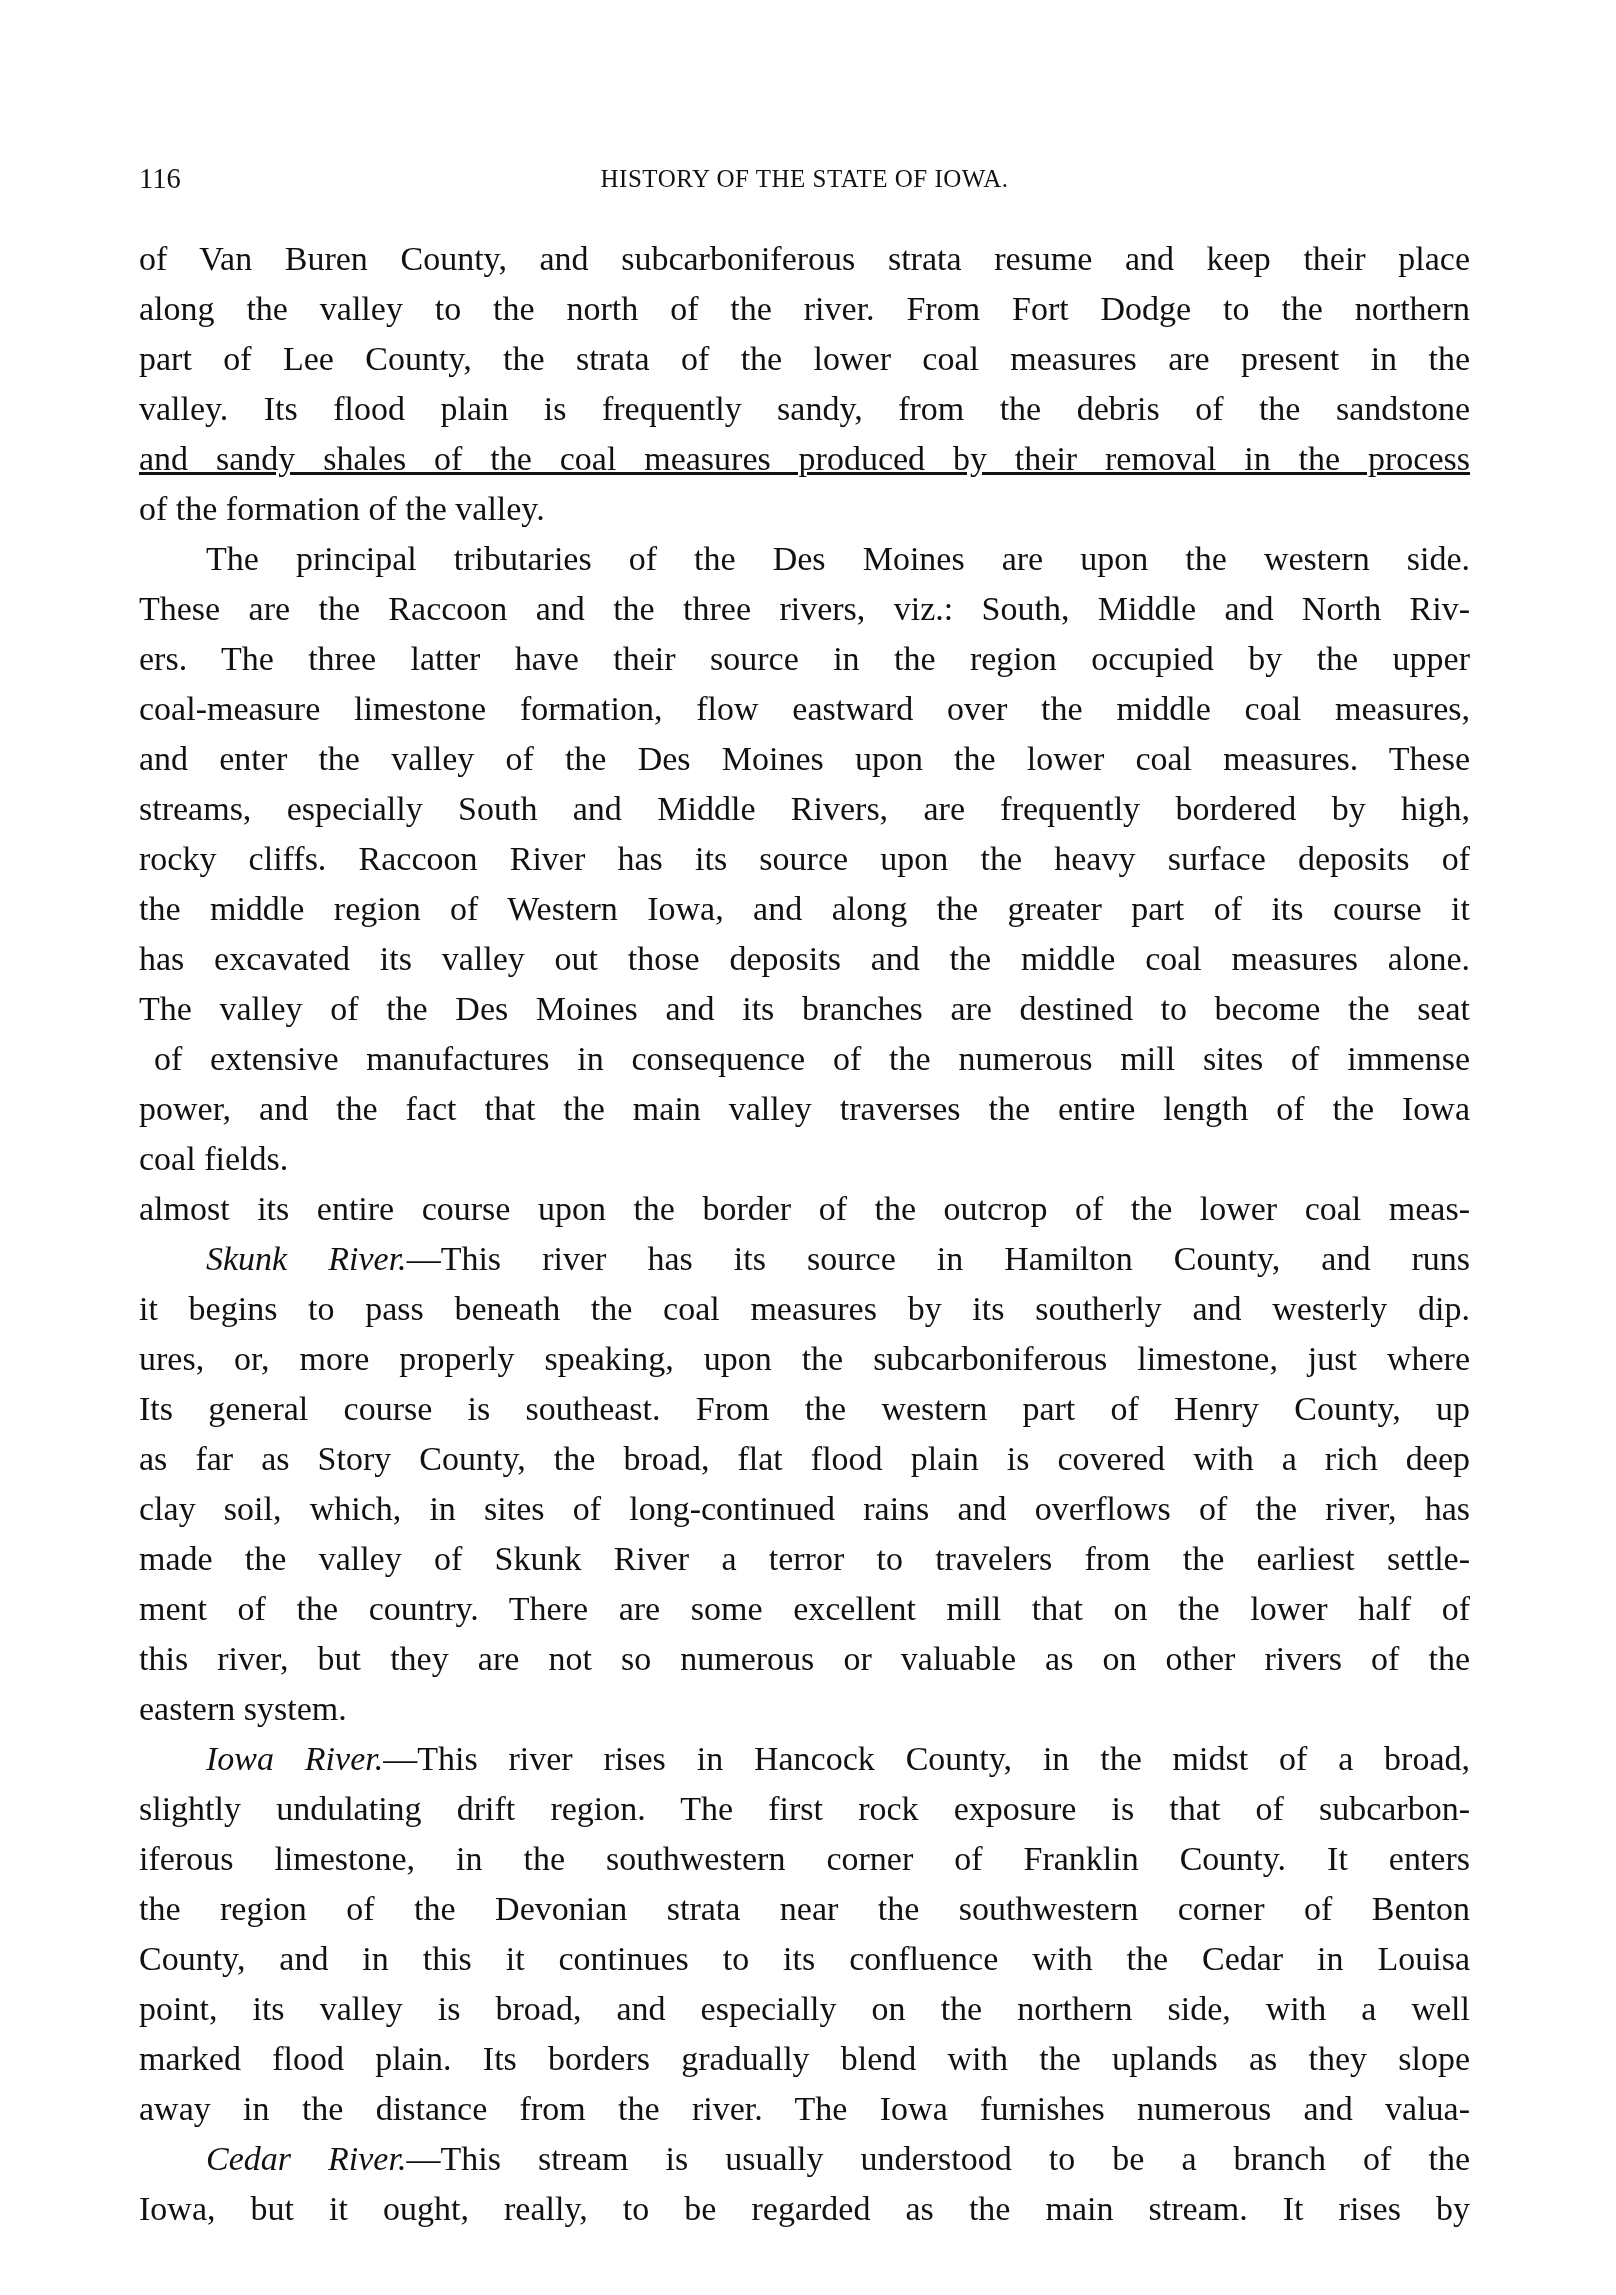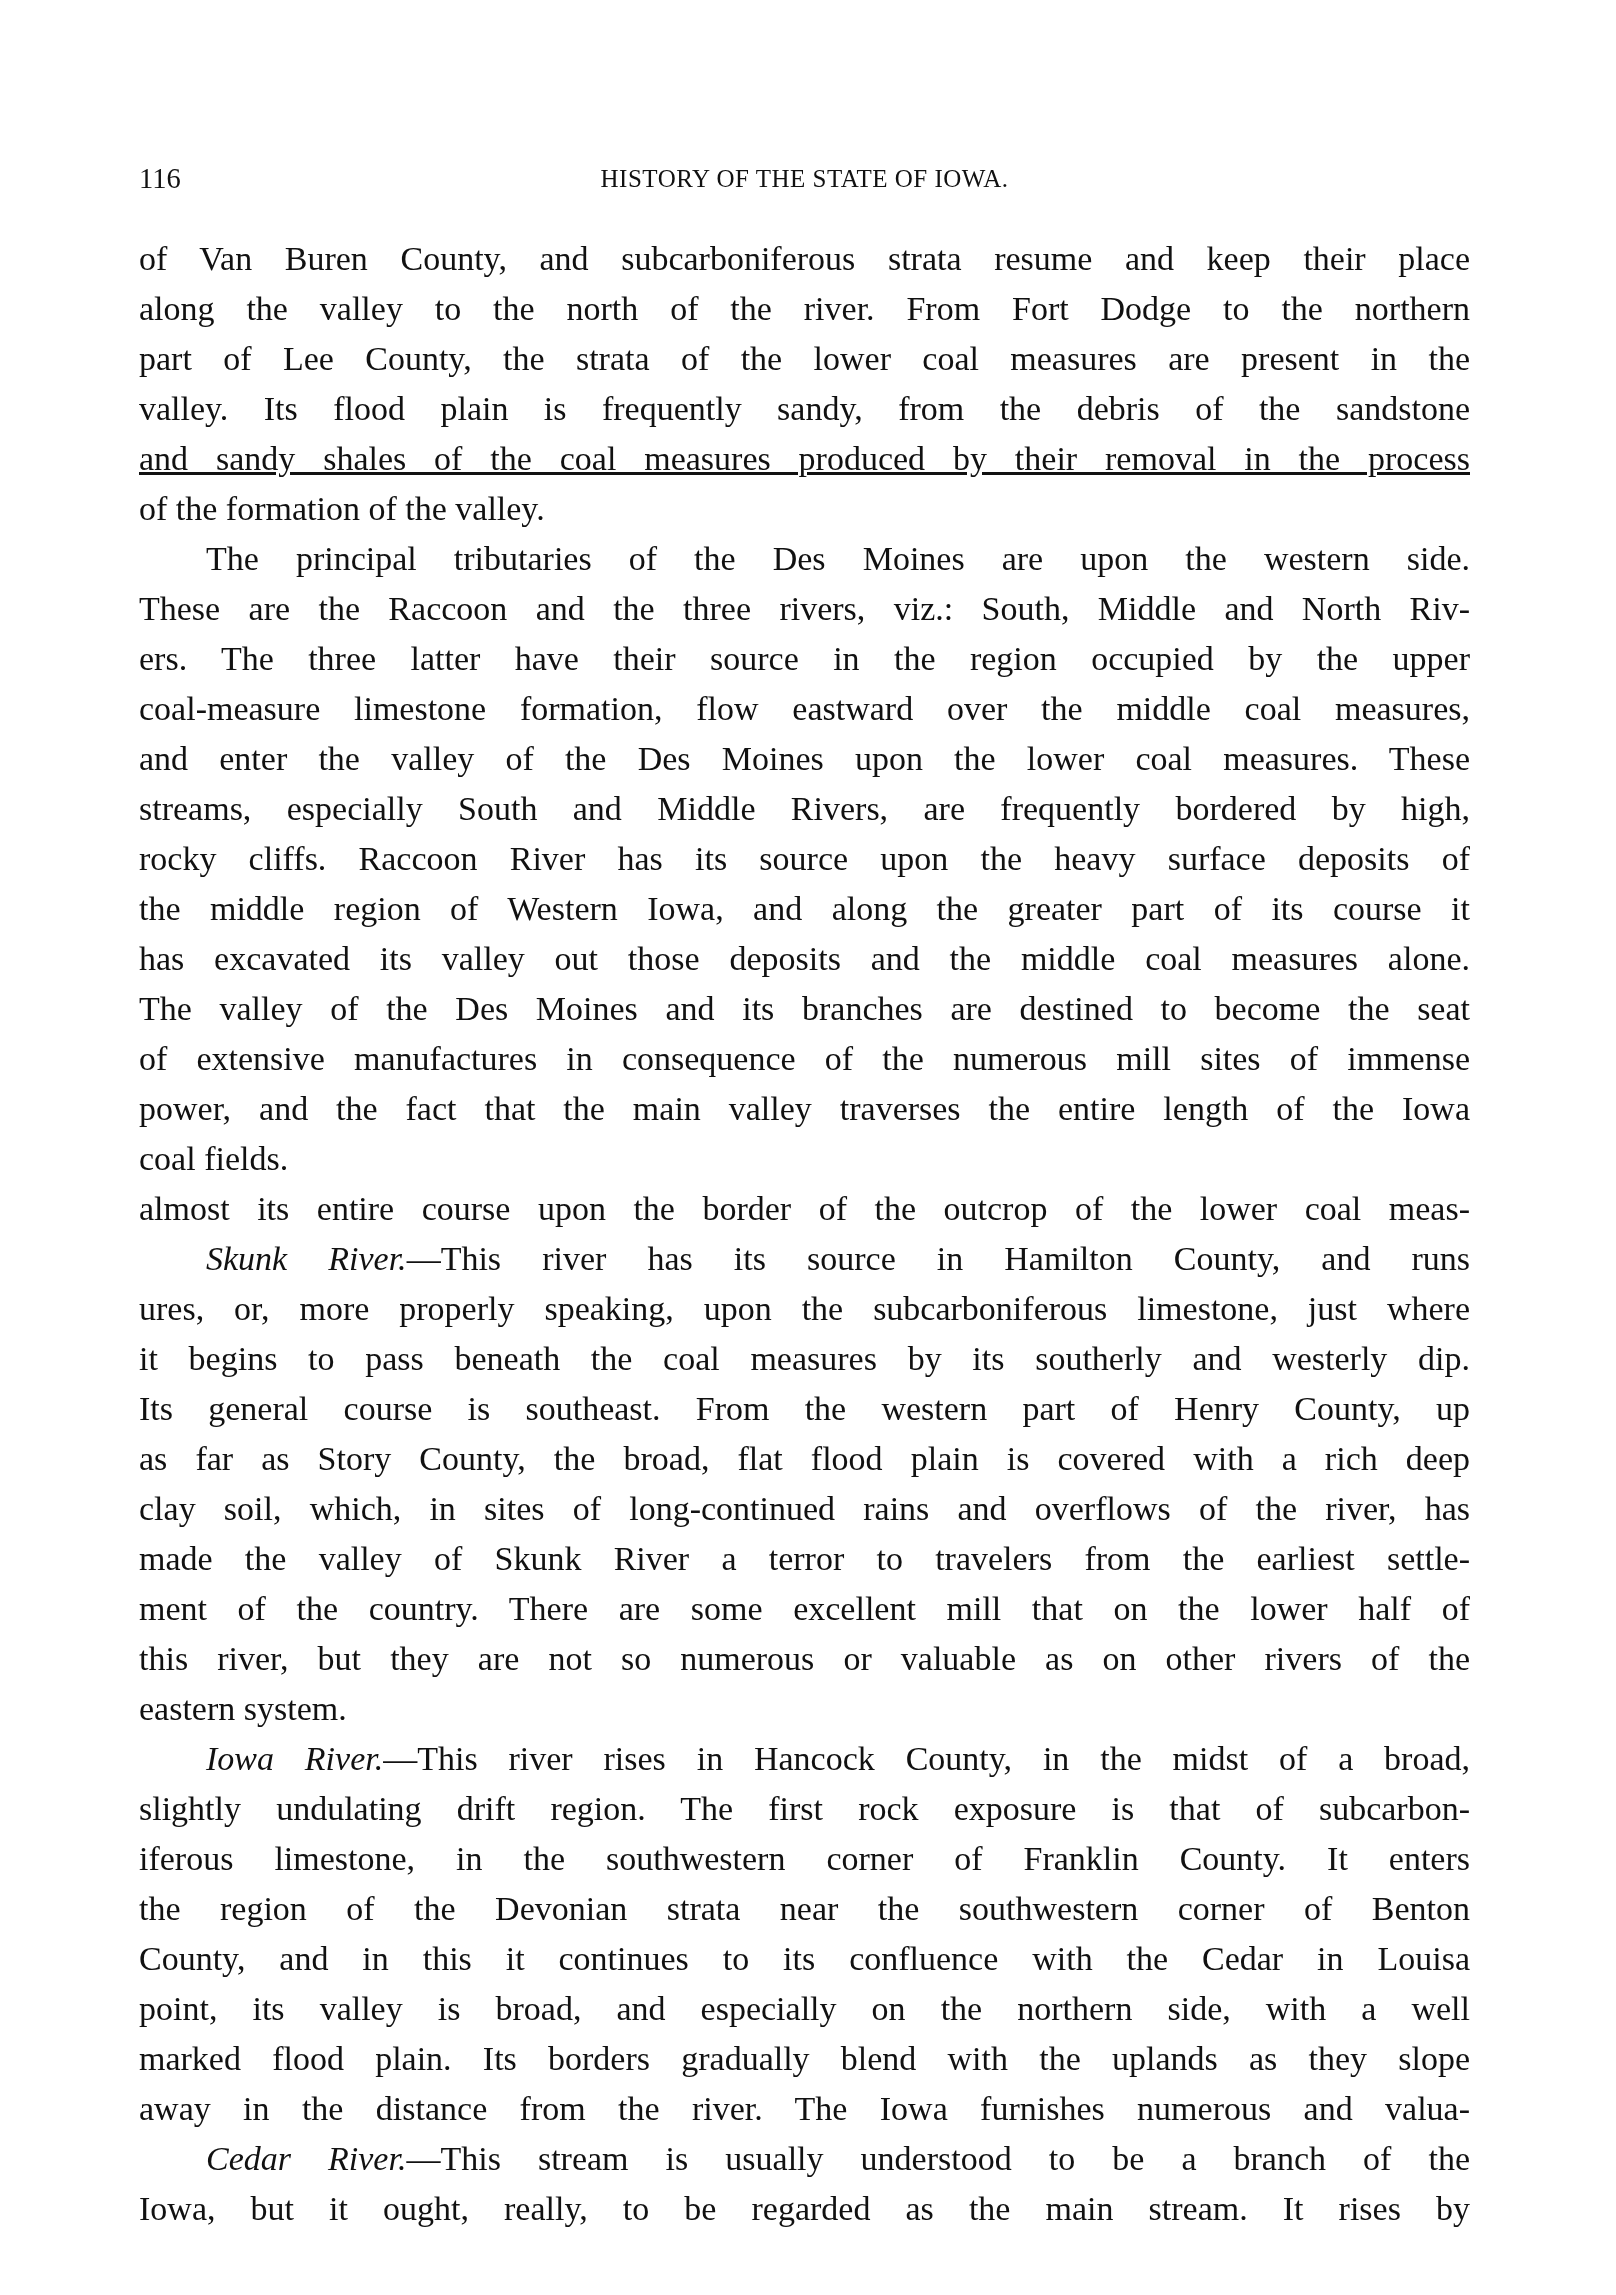--- a/index.html
+++ b/index.html
@@ -94,30 +94,30 @@
       <span class="line indent" style="white-space: normal; overflow: hidden;">The principal tributaries of the Des Moines are upon the western side.</span>
       <span class="line" style="white-space: normal; overflow: hidden;">These are the Raccoon and the three rivers, viz.: South, Middle and North Riv-</span>
       <span class="line" style="white-space: normal; overflow: hidden;">ers.  The three latter have their source in the region occupied by the upper</span>
       <span class="line" style="white-space: normal; overflow: hidden;">coal-measure limestone formation, flow eastward over the middle coal measures,</span>
       <span class="line" style="white-space: normal; overflow: hidden;">and enter the valley of the Des Moines upon the lower coal measures.  These</span>
       <span class="line" style="white-space: normal; overflow: hidden;">streams, especially South and Middle Rivers, are frequently bordered by high,</span>
       <span class="line" style="white-space: normal; overflow: hidden;">rocky cliffs.  Raccoon River has its source upon the heavy surface deposits of</span>
       <span class="line" style="white-space: normal; overflow: hidden;">the middle region of Western Iowa, and along the greater part of its course it</span>
       <span class="line" style="white-space: normal; overflow: hidden;">has excavated its valley out those deposits and the middle coal measures alone.</span>
       <span class="line" style="white-space: normal; overflow: hidden;">The valley of the Des Moines and its branches are destined to become the seat</span>
-      <span class="line" style="white-space: normal; overflow: hidden;">of extensive manufactures in consequence of the numerous mill sites of immense</span>
+      <span class="line" style="white-space: normal; overflow: hidden; margin-left: 15px;">of extensive manufactures in consequence of the numerous mill sites of immense</span>
       <span class="line" style="white-space: normal; overflow: hidden;">power, and the fact that the main valley traverses the entire length of the Iowa</span>
       <span class="line last" style="white-space: normal; overflow: hidden;">coal fields.</span>
     </div>
 
     <div>
       <span class="line" style="white-space: normal; overflow: hidden;">almost its entire course upon the border of the outcrop of the lower coal meas-</span>
       <span class="line indent" style="white-space: normal; overflow: hidden;"><span class="it">Skunk River.</span><span>—This river has its source in Hamilton County, and runs</span></span>
+      <span class="line" style="white-space: normal; overflow: hidden;">it begins to pass beneath the coal measures by its southerly and westerly dip.</span>
       <span class="line" style="white-space: normal; overflow: hidden;">ures, or, more properly speaking, upon the subcarboniferous limestone, just where</span>
-      <span class="line" style="white-space: normal; overflow: hidden;">it begins to pass beneath the coal measures by its southerly and westerly dip.</span>
       <span class="line" style="white-space: normal; overflow: hidden;">Its general course is southeast.  From the western part of Henry County, up</span>
       <span class="line" style="white-space: normal; overflow: hidden;">as far as Story County, the broad, flat flood plain is covered with a rich deep</span>
       <span class="line" style="white-space: normal; overflow: hidden;">clay soil, which, in sites of long-continued rains and overflows of the river, has</span>
       <span class="line" style="white-space: normal; overflow: hidden;">made the valley of Skunk River a terror to travelers from the earliest settle-</span>
       <span class="line" style="white-space: normal; overflow: hidden;">ment of the country.  There are some excellent mill that on the lower half of</span>
       <span class="line" style="white-space: normal; overflow: hidden;">this river, but they are not so numerous or valuable as on other rivers of the</span>
       <span class="line last" style="white-space: normal; overflow: hidden;">eastern system.</span>
     </div>
 
     <div>

